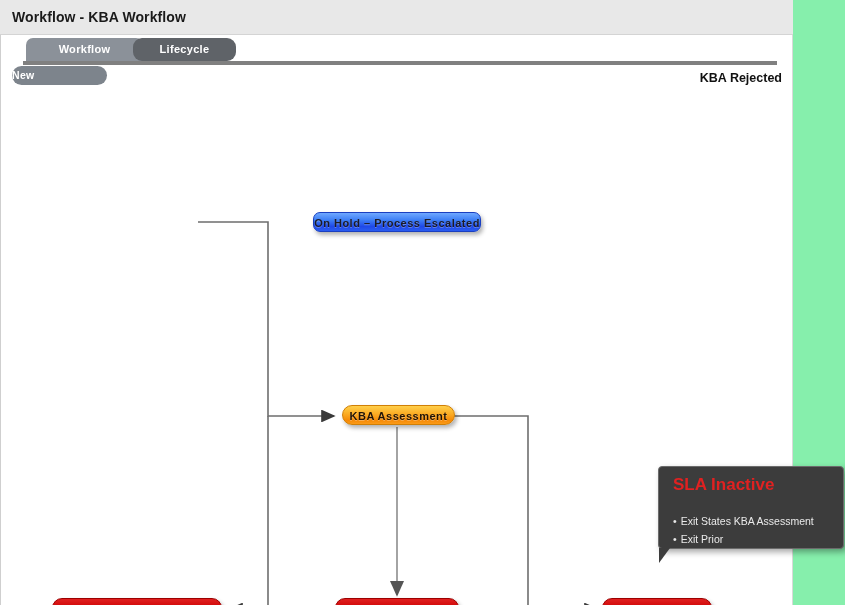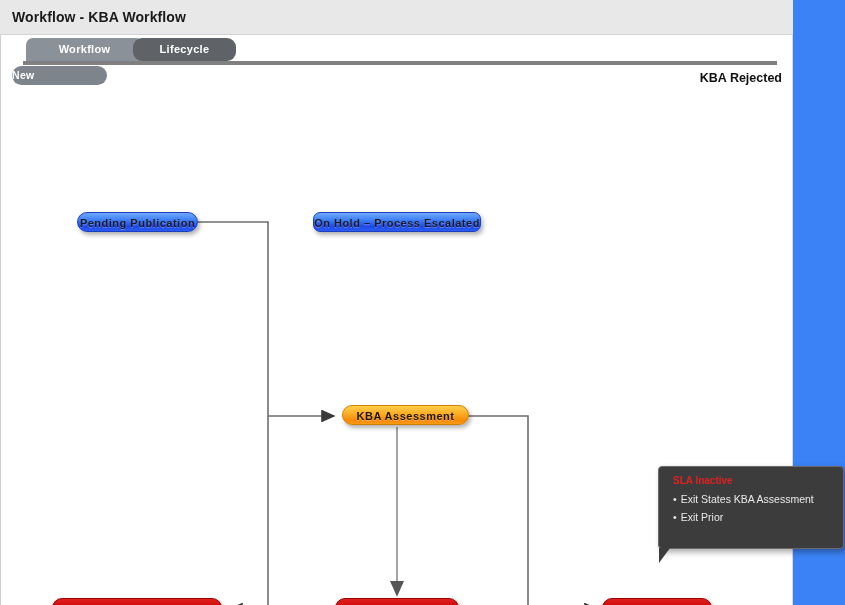--- a/index.html
+++ b/index.html
@@ -9,21 +9,21 @@
     height: 605px;
     overflow: hidden;
     background: #f2f2f2;
     font-family: "Liberation Sans", sans-serif;
   }
 
   #app {
     position: relative;
     width: 845px;
     height: 605px;
-    background: #3b82f6;
+    background: #86efac;
   }
 
   
   .titlebar {
     position: absolute;
     left: 0; top: 0;
     width: 793px;
     height: 35px;
     background: #e8e8e8;
     border-bottom: 1px solid #d4d4d4;
@@ -171,24 +171,24 @@
     left: 658px; top: 466px;
     width: 186px;
     height: 83px;
     background: #3c3c3c;
     border: 1px solid #6b6b6b;
     border-radius: 4px;
     box-shadow: 3px 3px 6px rgba(0,0,0,0.35);
     padding: 8px 10px 0 14px;
   }
   .tooltip-title {
-    font-size: 10px;
+    font-size: 17px;
     font-weight: bold;
     color: #e02121;
-    margin-bottom: 7px;
+    margin-bottom: 20px;
   }
   .tooltip-line {
     font-size: 10.5px;
     color: #e9e9e9;
     margin-bottom: 6px;
     white-space: nowrap;
   }
   .tooltip-line::before {
     content: "\2022";
     margin-right: 4px;
@@ -241,23 +241,22 @@
 
         <path d="M197,132 L267,132 L267,326 L333,326" fill="none" stroke="#6e6e6e" stroke-width="1.6" marker-end="url(#arrowR)"></path>
 
         <path d="M267,326 L267,519 L229,519" fill="none" stroke="#6e6e6e" stroke-width="1.6" marker-end="url(#arrowL)"></path>
 
         <path d="M396,337 L396,505" fill="none" stroke="#9a9a9a" stroke-width="1.8" marker-end="url(#arrowD)"></path>
 
         <path d="M452,326 L527,326 L527,519 L596,519" fill="none" stroke="#6e6e6e" stroke-width="1.6" marker-end="url(#arrowR)"></path>
       </svg>
 
-      <div class="node node-blue" style="left:76px;  top:122px; width:121px;">Pending Publication</div>
       <div class="node node-blue" style="left:312px; top:122px; width:168px;border-radius:7px;">On Hold – Process Escalated</div>
-      <div class="node node-orange" style="left:341px; top:315px; width:127px;">KBA Assessment</div>
+      <div class="node node-orange" style="left:341px; top:315px; width:113px;">KBA Assessment</div>
       <div class="node node-red" style="left:51px;  top:508px; width:170px;">On Hold – Pending Approval</div>
       <div class="node node-red" style="left:334px; top:508px; width:124px;">Approved Published</div>
       <div class="node node-red" style="left:601px; top:508px; width:110px;">Content Rejected</div>
 
     </div>
   </div>
 
   <div class="tooltip">
     <div class="tooltip-title">SLA Inactive</div>
     <div class="tooltip-line">Exit States  KBA Assessment</div>

